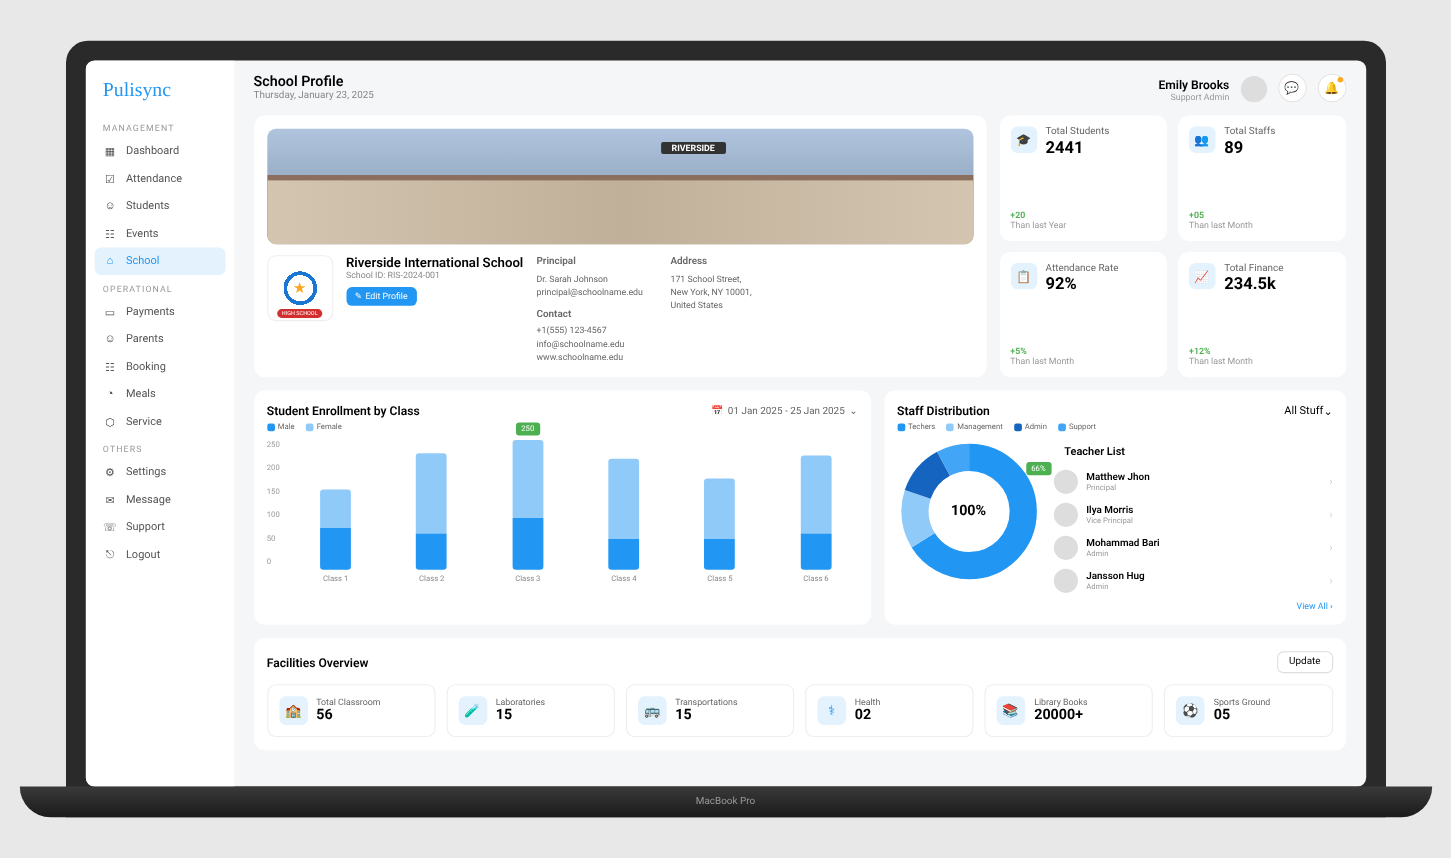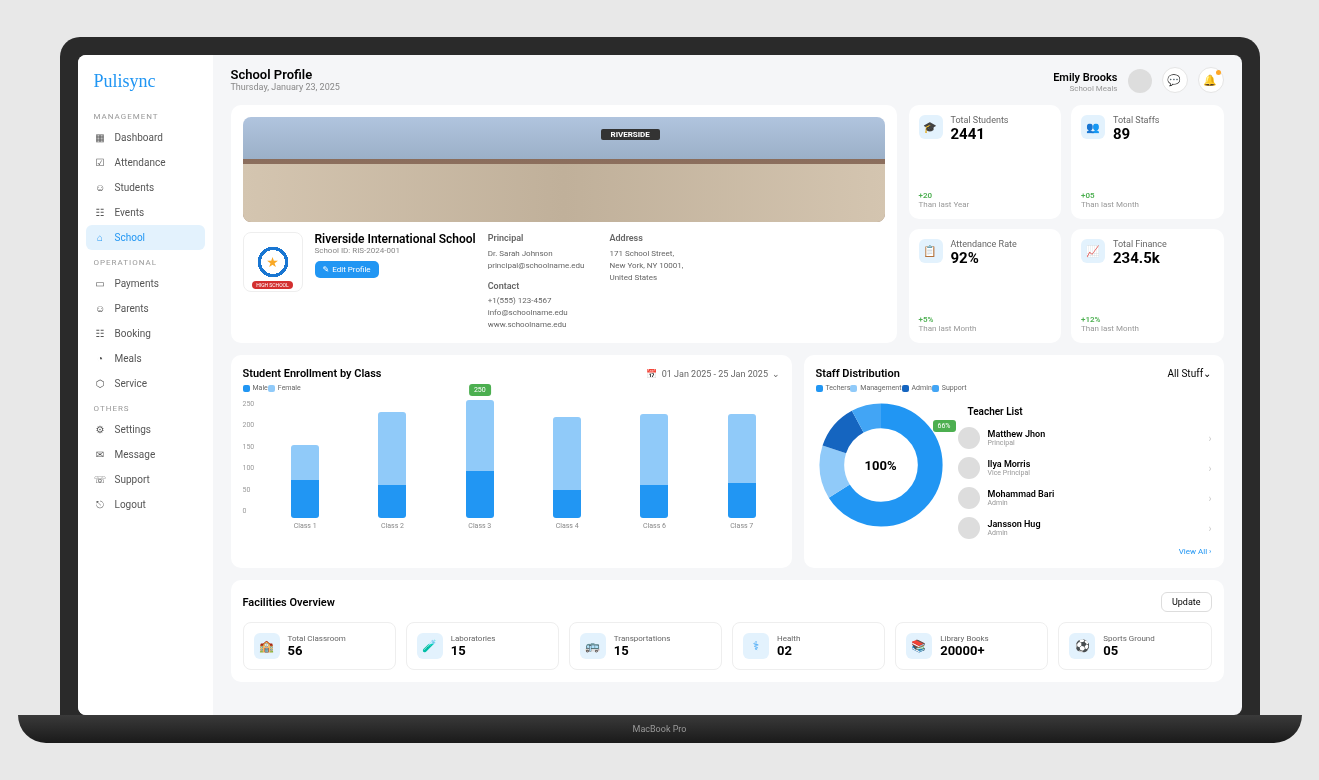--- a/index.html
+++ b/index.html
@@ -47,21 +47,21 @@
 .stat-label{font-size:9px;color:#666}
 .stat-value{font-size:15px;font-weight:700}
 .stat-change{font-size:8px}
 .stat-change .delta{color:#4caf50;font-weight:600}
 .stat-change .sub{color:#999}
 .charts-row{display:flex;gap:12px;margin-bottom:12px}
 .chart-card{background:#fff;border-radius:10px;padding:12px}
 .chart-header{display:flex;justify-content:space-between;align-items:center;margin-bottom:4px}
 .chart-title{font-size:11px;font-weight:600}
 .date-picker{font-size:9px;color:#666;display:flex;align-items:center;gap:4px}
-.legend{display:flex;font-size:7px;color:#666;margin-bottom:8px}
+.legend{display:flex;gap:10px;font-size:7px;color:#666;margin-bottom:8px}
 .legend-item{display:flex;align-items:center;gap:3px}
 .legend-dot{width:7px;height:7px;border-radius:2px}
 .bar-chart{display:flex;align-items:flex-end;gap:12px;height:130px;padding-left:25px;position:relative}
 .y-axis{position:absolute;left:0;top:0;bottom:15px;display:flex;flex-direction:column;justify-content:space-between;font-size:7px;color:#999}
 .bar-col{flex:1;display:flex;flex-direction:column;align-items:center;height:100%}
 .bar-stack{width:28px;display:flex;flex-direction:column-reverse;flex:1;position:relative}
 .bar-male{background:#2196f3;border-radius:0 0 3px 3px}
 .bar-female{background:#90caf9;border-radius:3px 3px 0 0}
 .bar-label{font-size:7px;color:#888;margin-top:4px}
 .bar-badge{position:absolute;top:-16px;left:50%;transform:translateX(-50%);background:#4caf50;color:#fff;font-size:7px;padding:2px 5px;border-radius:3px}
@@ -164,21 +164,21 @@
 <main class="main">
 
   <div class="header">
     <div>
       <div class="page-title">School Profile</div>
       <div class="page-date">Thursday, January 23, 2025</div>
     </div>
     <div class="user-area">
       <div class="user-info">
         <div class="user-name">Emily Brooks</div>
-        <div class="user-role">School Meals</div>
+        <div class="user-role">Support Admin</div>
       </div>
       <div class="avatar"></div>
       <div class="icon-btn">
               <span>💬</span>
             </div>
       <div class="icon-btn">
               <span>🔔</span>
               <span class="dot"></span>
             </div>
     </div>
@@ -319,31 +319,31 @@
               </div>
               <div class="bar-col">
                 <div class="bar-stack">
                   <div class="bar-male" style="height: 24%;"></div>
                   <div class="bar-female" style="height: 62%;"></div>
                 </div>
                 <div class="bar-label">Class 4</div>
               </div>
               <div class="bar-col">
                 <div class="bar-stack">
+                  <div class="bar-male" style="height: 24%;"></div>
+                  <div class="bar-female" style="height: 46%;"></div>
+                </div>
+                <div class="bar-label">Class 5</div>
+              </div>
+              <div class="bar-col">
+                <div class="bar-stack">
                   <div class="bar-male" style="height: 28%;"></div>
                   <div class="bar-female" style="height: 60%;"></div>
                 </div>
                 <div class="bar-label">Class 6</div>
-              </div>
-              <div class="bar-col">
-                <div class="bar-stack">
-                  <div class="bar-male" style="height: 30%;"></div>
-                  <div class="bar-female" style="height: 58%;"></div>
-                </div>
-                <div class="bar-label">Class 7</div>
               </div>
             </div>
     </div>
 
     <div class="chart-card" style="width:420px">
       <div class="chart-header">
         <div class="chart-title">Staff Distribution</div>
         <div class="teacher-header">
                 <span>All Stuff</span> 
                 <span>⌄</span>

